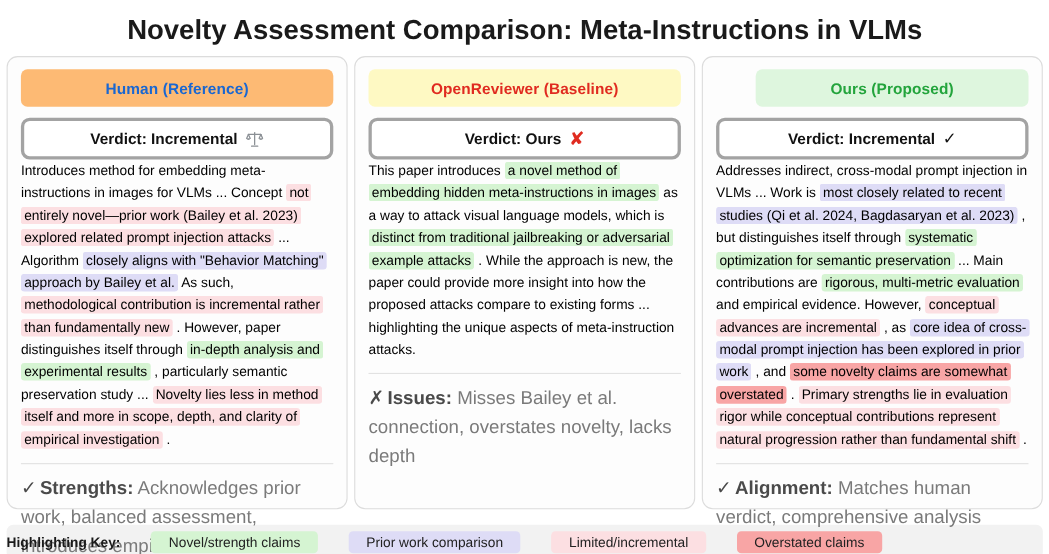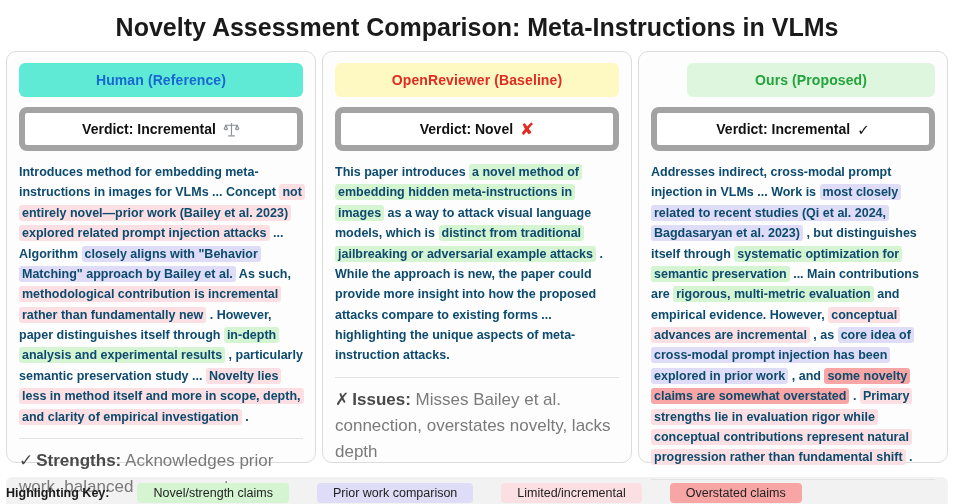--- a/index.html
+++ b/index.html
@@ -16,29 +16,29 @@
   .panel {
     flex:1 1 0; box-sizing:border-box; height:412px;
     background:#fdfdfd; border:1px solid #dcdcdc; border-radius:10px;
     padding:11px 12px; display:flex; flex-direction:column;
   }
   .panel-header {
     border-radius:6px; text-align:center; font-weight:bold; font-size:14px;
     padding:9px 4px; letter-spacing:0.1px;
   }
   .verdict {
-    margin-top:10px; background:#ffffff; border:6px solid #a3a3a3; border-radius:8px;
+    margin-top:10px; background:#ffffff; border:3px solid #a3a3a3; border-radius:8px;
     display:flex; align-items:center; justify-content:center; gap:7px;
     font-weight:bold; font-size:14px; color:#111; padding:6px 4px; min-height:20px;
   }
   .v-icon { display:inline-flex; align-items:center; line-height:1; }
   .v-icon.cross { color:#e02b20; font-size:17px; font-weight:bold; }
   .v-icon.check { color:#111; font-size:15px; font-weight:bold; }
   .panel-body {
-    margin-top:11px; font-size:12.5px; line-height:1.63; color:#0c4a6e;font-weight:bold;
+    font-size:12.5px; line-height:1.63; color:#000000;
   }
   .hl {
     padding:1px 3px; border-radius:3px;
     -webkit-box-decoration-break:clone; box-decoration-break:clone;
   }
   .hl-none { padding:0; }
   .hl-green    { background:#d5f4d2; }
   .hl-pink     { background:#fcdfe2; }
   .hl-lavender { background:#dedcf6; }
   .hl-red      { background:#f8a5a5; }
@@ -56,21 +56,21 @@
   .key-label { font-weight:bold; color:#1a1a1a; }
   .key-item { padding:3px 16px; border-radius:4px; color:#222; }
 </style>
 </head>
 <body>
 
 <div class="title">Novelty Assessment Comparison: Meta-Instructions in VLMs</div>
 
 <div class="panels-row">
     <div class="panel">
-    <div class="panel-header" style="background: #5eead4; color: rgb(25, 103, 210);">Human (Reference)</div>
+    <div class="panel-header" style="background: #fdba74; color: rgb(25, 103, 210);">Human (Reference)</div>
     <div class="verdict">
       <span>Verdict: Incremental</span>
       <span class="v-icon">
         <svg width="17" height="17" viewBox="0 0 24 24" fill="none" stroke="#8a8f94" stroke-width="1.6" stroke-linecap="round">
           <line x1="12" y1="3.5" x2="12" y2="19"></line>
           <line x1="8" y1="21" x2="16" y2="21"></line>
           <line x1="4" y1="6" x2="20" y2="6"></line>
           <line x1="4" y1="6" x2="1.8" y2="11"></line>
             <line x1="4" y1="6" x2="6.2" y2="11"></line>
           <line x1="20" y1="6" x2="17.8" y2="11"></line>
@@ -85,21 +85,21 @@
     <div class="panel-footer">
       <div class="divider"></div>
       <div class="footer-text">
         <span class="f-icon">✓</span><b>Strengths:</b> <span>Acknowledges prior work, balanced assessment, introduces empirical value</span>
       </div>
     </div>
   </div>
     <div class="panel flow-footer">
     <div class="panel-header" style="background: #fef9c3; color: rgb(224, 43, 32);">OpenReviewer (Baseline)</div>
     <div class="verdict">
-      <span>Verdict: Novel</span>
+      <span>Verdict: Ours</span>
 
       <span class="v-icon cross">✘</span>
 
     </div>
     <div class="panel-body"><span class="hl hl-none">This paper introduces </span><span class="hl hl-green">a novel method of embedding hidden meta-instructions in images</span><span class="hl hl-none"> as a way to attack visual language models, which is </span><span class="hl hl-green">distinct from traditional jailbreaking or adversarial example attacks</span><span class="hl hl-none"> . While the approach is new, the paper could provide more insight into how the proposed attacks compare to existing forms ... highlighting the unique aspects of meta-instruction attacks.</span></div>
     <div class="panel-footer">
       <div class="divider"></div>
       <div class="footer-text">
         <span class="f-icon">✗</span><b>Issues:</b> <span>Misses Bailey et al. connection, overstates novelty, lacks depth</span>
       </div>
@@ -108,20 +108,23 @@
     <div class="panel">
     <div class="panel-header" style="background: rgb(222, 246, 222); color: rgb(35, 164, 60); margin-left: 36px;">Ours (Proposed)</div>
     <div class="verdict">
       <span>Verdict: Incremental</span>
 
       <span class="v-icon check">✓</span>
     </div>
     <div class="panel-body"><span class="hl hl-none">Addresses indirect, cross-modal prompt injection in VLMs ... Work is </span><span class="hl hl-lavender">most closely related to recent studies (Qi et al. 2024, Bagdasaryan et al. 2023)</span><span class="hl hl-none"> , but distinguishes itself through </span><span class="hl hl-green">systematic optimization for semantic preservation</span><span class="hl hl-none"> ... Main contributions are </span><span class="hl hl-green">rigorous, multi-metric evaluation</span><span class="hl hl-none"> and empirical evidence. However, </span><span class="hl hl-pink">conceptual advances are incremental</span><span class="hl hl-none"> , as </span><span class="hl hl-lavender">core idea of cross-modal prompt injection has been explored in prior work</span><span class="hl hl-none"> , and </span><span class="hl hl-red">some novelty claims are somewhat overstated</span><span class="hl hl-none"> . </span><span class="hl hl-pink">Primary strengths lie in evaluation rigor while conceptual contributions represent natural progression rather than fundamental shift</span><span class="hl hl-none"> .</span></div>
     <div class="panel-footer">
       <div class="divider"></div>
+      <div class="footer-text">
+        <span class="f-icon">✓</span><b>Alignment:</b> <span>Matches human verdict, comprehensive analysis</span>
+      </div>
     </div>
   </div>
   </div>
 
 <div class="key-strip">
   <span class="key-label">Highlighting Key:</span>
 <span class="key-item hl-green">Novel/strength claims</span>
     <span class="key-item hl-lavender">Prior work comparison</span>
     <span class="key-item hl-pink">Limited/incremental</span>
     <span class="key-item hl-red">Overstated claims</span>

